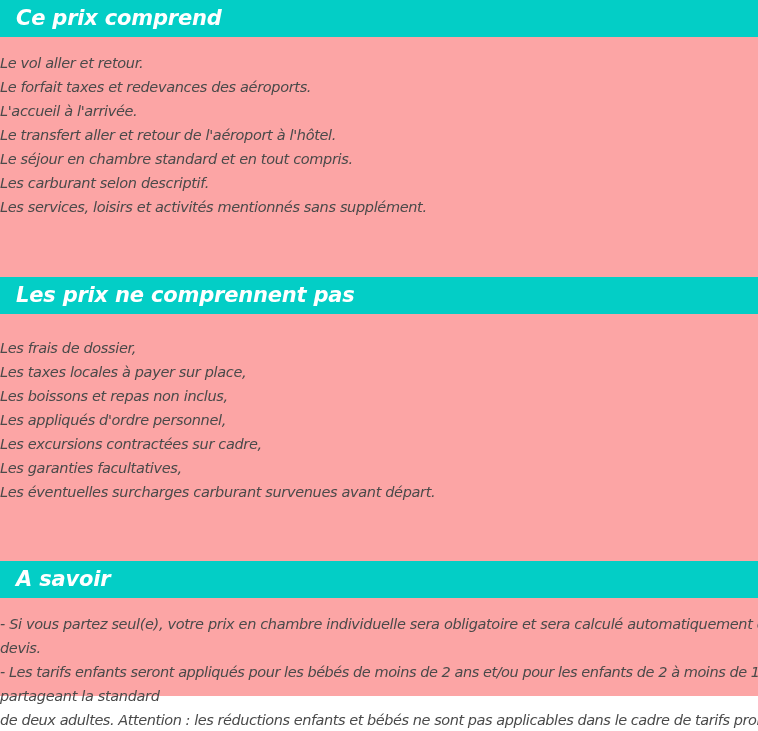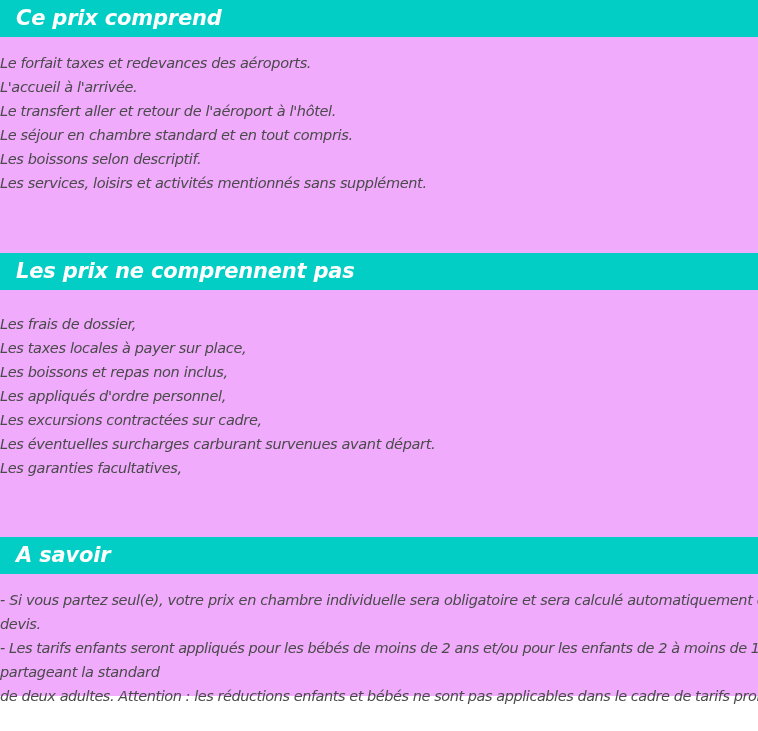--- a/index.html
+++ b/index.html
@@ -10,21 +10,21 @@
     width: 758px;
     height: 731px;
     background: #ffffff;
     font-family: "DejaVu Sans", sans-serif;
     overflow: hidden;
   }
   .page {
     width: 758px;
     height: 696px;
     position: relative;
-    background: #f0abfc;
+    background: #fca5a5;
   }
   .section {
     width: 100%;
   }
   .section-header {
     width: 100%;
     height: 37px;
     background: #03cec6;
     box-sizing: border-box;
     display: flex;
@@ -87,45 +87,46 @@
 <body>
 
 <div class="page">
 
   <div class="section sec-include">
     <div class="section-header">
       <span class="section-header-title">Ce prix comprend</span>
     </div>
     <div class="section-body">
       <ul class="body-list">
+        <li>Le vol aller et retour.</li>
         <li>Le forfait taxes et redevances des aéroports.</li>
         <li>L'accueil à l'arrivée.</li>
         <li>Le transfert aller et retour de l'aéroport à l'hôtel.</li>
         <li>Le séjour en chambre standard et en tout compris.</li>
-        <li>Les boissons selon descriptif.</li>
+        <li>Les carburant selon descriptif.</li>
         <li>Les services, loisirs et activités mentionnés sans supplément.</li>
       </ul>
     </div>
   </div>
 
   <div class="gap-after-include"></div>
 
   <div class="section sec-exclude">
     <div class="section-header">
       <span class="section-header-title">Les prix ne comprennent pas</span>
     </div>
     <div class="section-body">
       <ul class="body-list">
         <li>Les frais de dossier,</li>
         <li>Les taxes locales à payer sur place,</li>
         <li>Les boissons et repas non inclus,</li>
         <li>Les appliqués d'ordre personnel,</li>
         <li>Les excursions contractées sur cadre,</li>
+        <li>Les garanties facultatives,</li>
         <li>Les éventuelles surcharges carburant survenues avant départ.</li>
-        <li>Les garanties facultatives,</li>
       </ul>
     </div>
   </div>
 
   <div class="gap-after-exclude"></div>
 
   <div class="section sec-notice">
     <div class="section-header">
       <span class="section-header-title">A savoir</span>
     </div>

